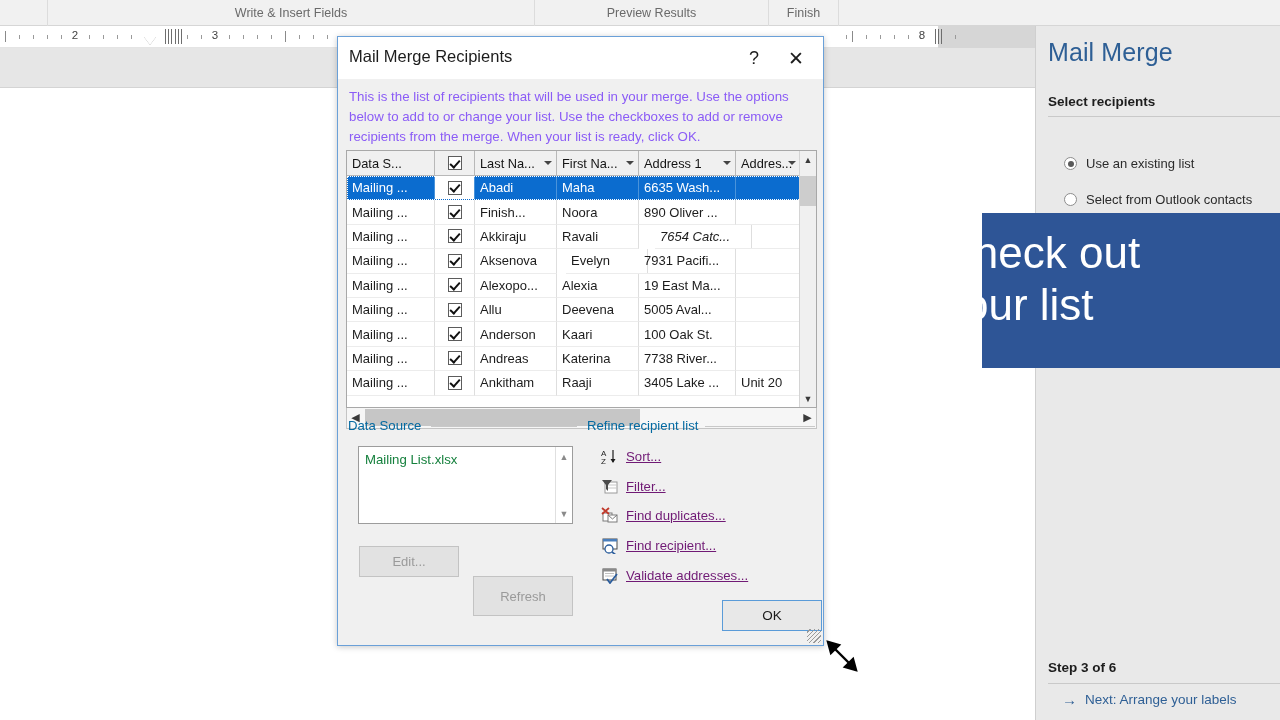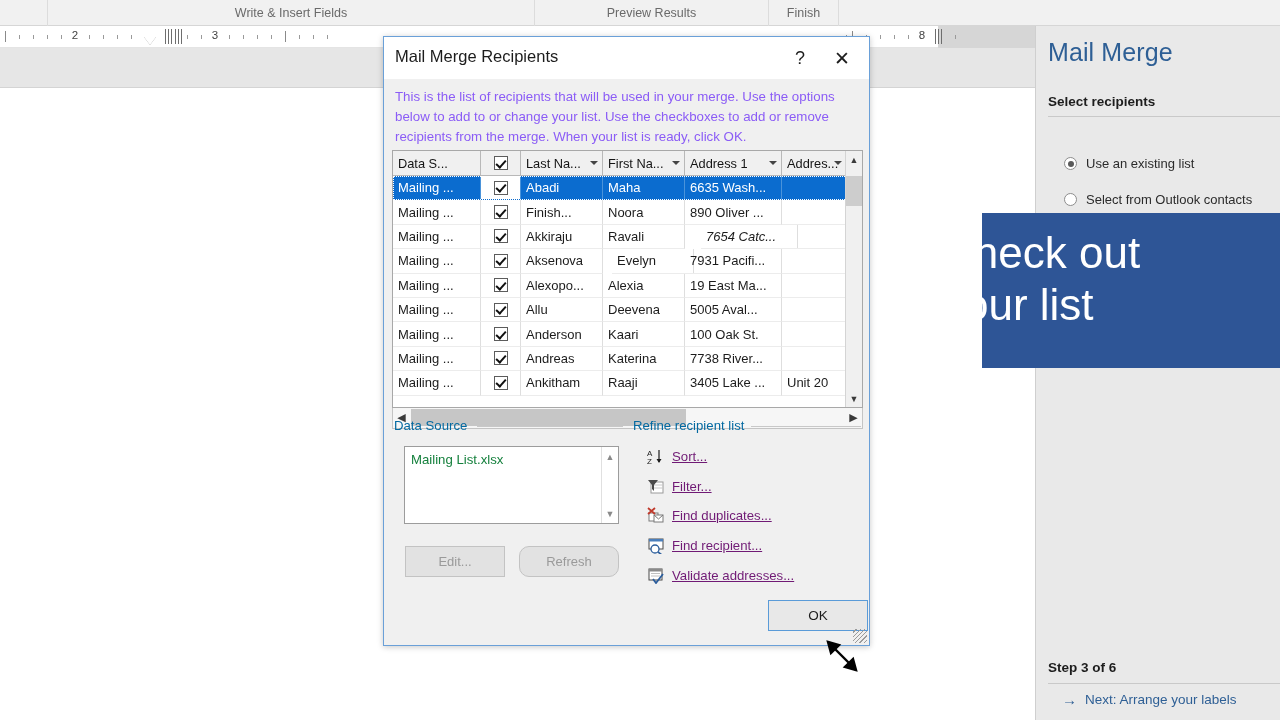--- a/index.html
+++ b/index.html
@@ -145,21 +145,20 @@
   }
 
   
   .dialog {
     position: absolute; left: 337px; top: 36px;
     width: 487px; height: 610px;
     background: #f0f0f0;
     border: 1px solid #6aa0d8;
     box-sizing: border-box;
     box-shadow: 0 1px 6px rgba(0,0,0,0.22);
-    margin-left: 46px;
   }
   .dlg-titlebar {
     position: absolute; left: 0; top: 0; right: 0; height: 42px;
     background: #ffffff;
     box-sizing: border-box;
   }
   .dlg-title {
     position: absolute; left: 11px; top: 10px;
     font-size: 16.5px; color: #1c1c1c;
   }
@@ -601,21 +600,21 @@
       <div class="ds-item">Mailing List.xlsx</div>
       <div class="ds-sb">
         <div class="sb-btn" style="top:1px;background:#ffffff;color:#8a8a8a;">▲</div>
         <div class="sb-btn" style="bottom:1px;background:#ffffff;color:#8a8a8a;">▼</div>
       </div>
     </div>
 
     <div class="btn" style="left:21px;top:509px;width:100px;height:31px;">
       <span>Edit...</span>
     </div>
-    <div class="btn" style="left:135px;top:509px;width:100px;height:31px;border-radius:10px;">
+    <div class="btn" style="left:135px;top:539px;width:100px;height:40px;">
       <span>Refresh</span>
     </div>
 
     <div class="grp-label" style="left:249px;top:381px;">Refine recipient list</div>
     <div class="grp-line" style="left:367px;top:389px;width:110px;"></div>
 
     <div class="refine-row" style="top:411px;">
       <span class="ricon">
         <svg width="18" height="17" viewBox="0 0 18 17">
           <text x="0" y="8" font-size="8" fill="#1c1c1c" font-family="Liberation Sans, sans-serif">A</text>

